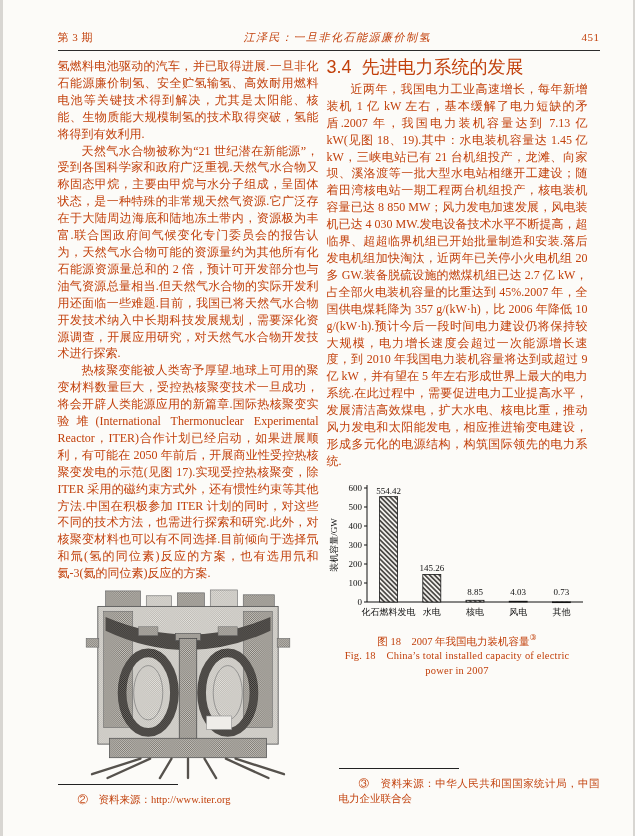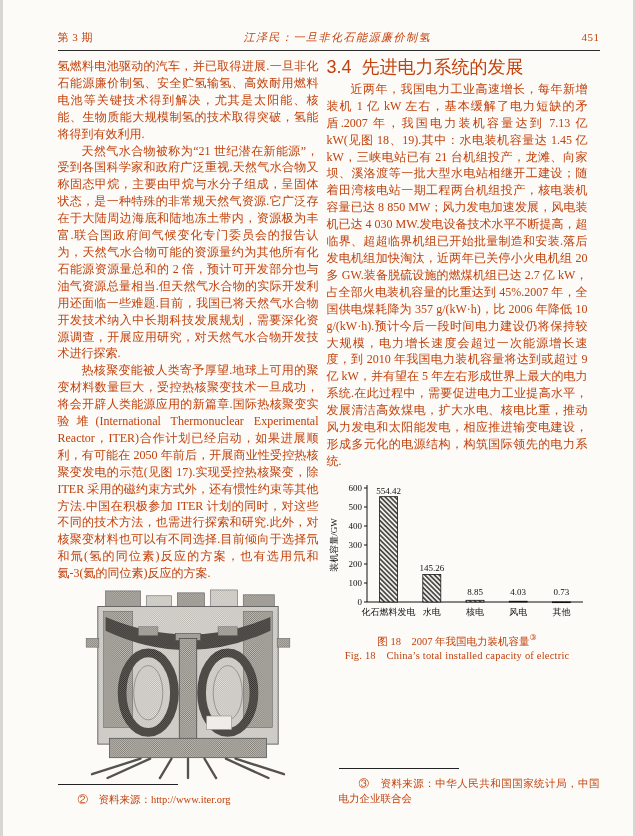--- a/index.html
+++ b/index.html
@@ -166,20 +166,21 @@
               <text x="191.20000000000002" y="119" text-anchor="middle" font-size="9">4.03</text>
               <text x="191.20000000000002" y="139" text-anchor="middle" font-size="9">风电</text>
               <rect x="225.4" y="125.8613" width="18" height="0.8" fill="url(#hatch)" stroke="#161616" stroke-width="0.8"></rect>
               <text x="234.4" y="119" text-anchor="middle" font-size="9">0.73</text>
               <text x="234.4" y="139" text-anchor="middle" font-size="9">其他</text>
             </g>
         </svg>
         <figcaption>
           <div><span>图 18　2007 年我国电力装机容量</span><sup>③</sup></div>
           <div class="en">Fig. 18　China’s total installed capacity of electric</div>
+          <div class="en">power in 2007</div>
         </figcaption>
       </figure>
     </div>
   </div>
 
   <div class="fn-block fn-left">
     <div class="fn-rule"></div>
     <p class="fn-text"><span>②</span>　<span>资料来源：http://www.iter.org</span></p>
   </div>
   <div class="fn-block fn-right">

